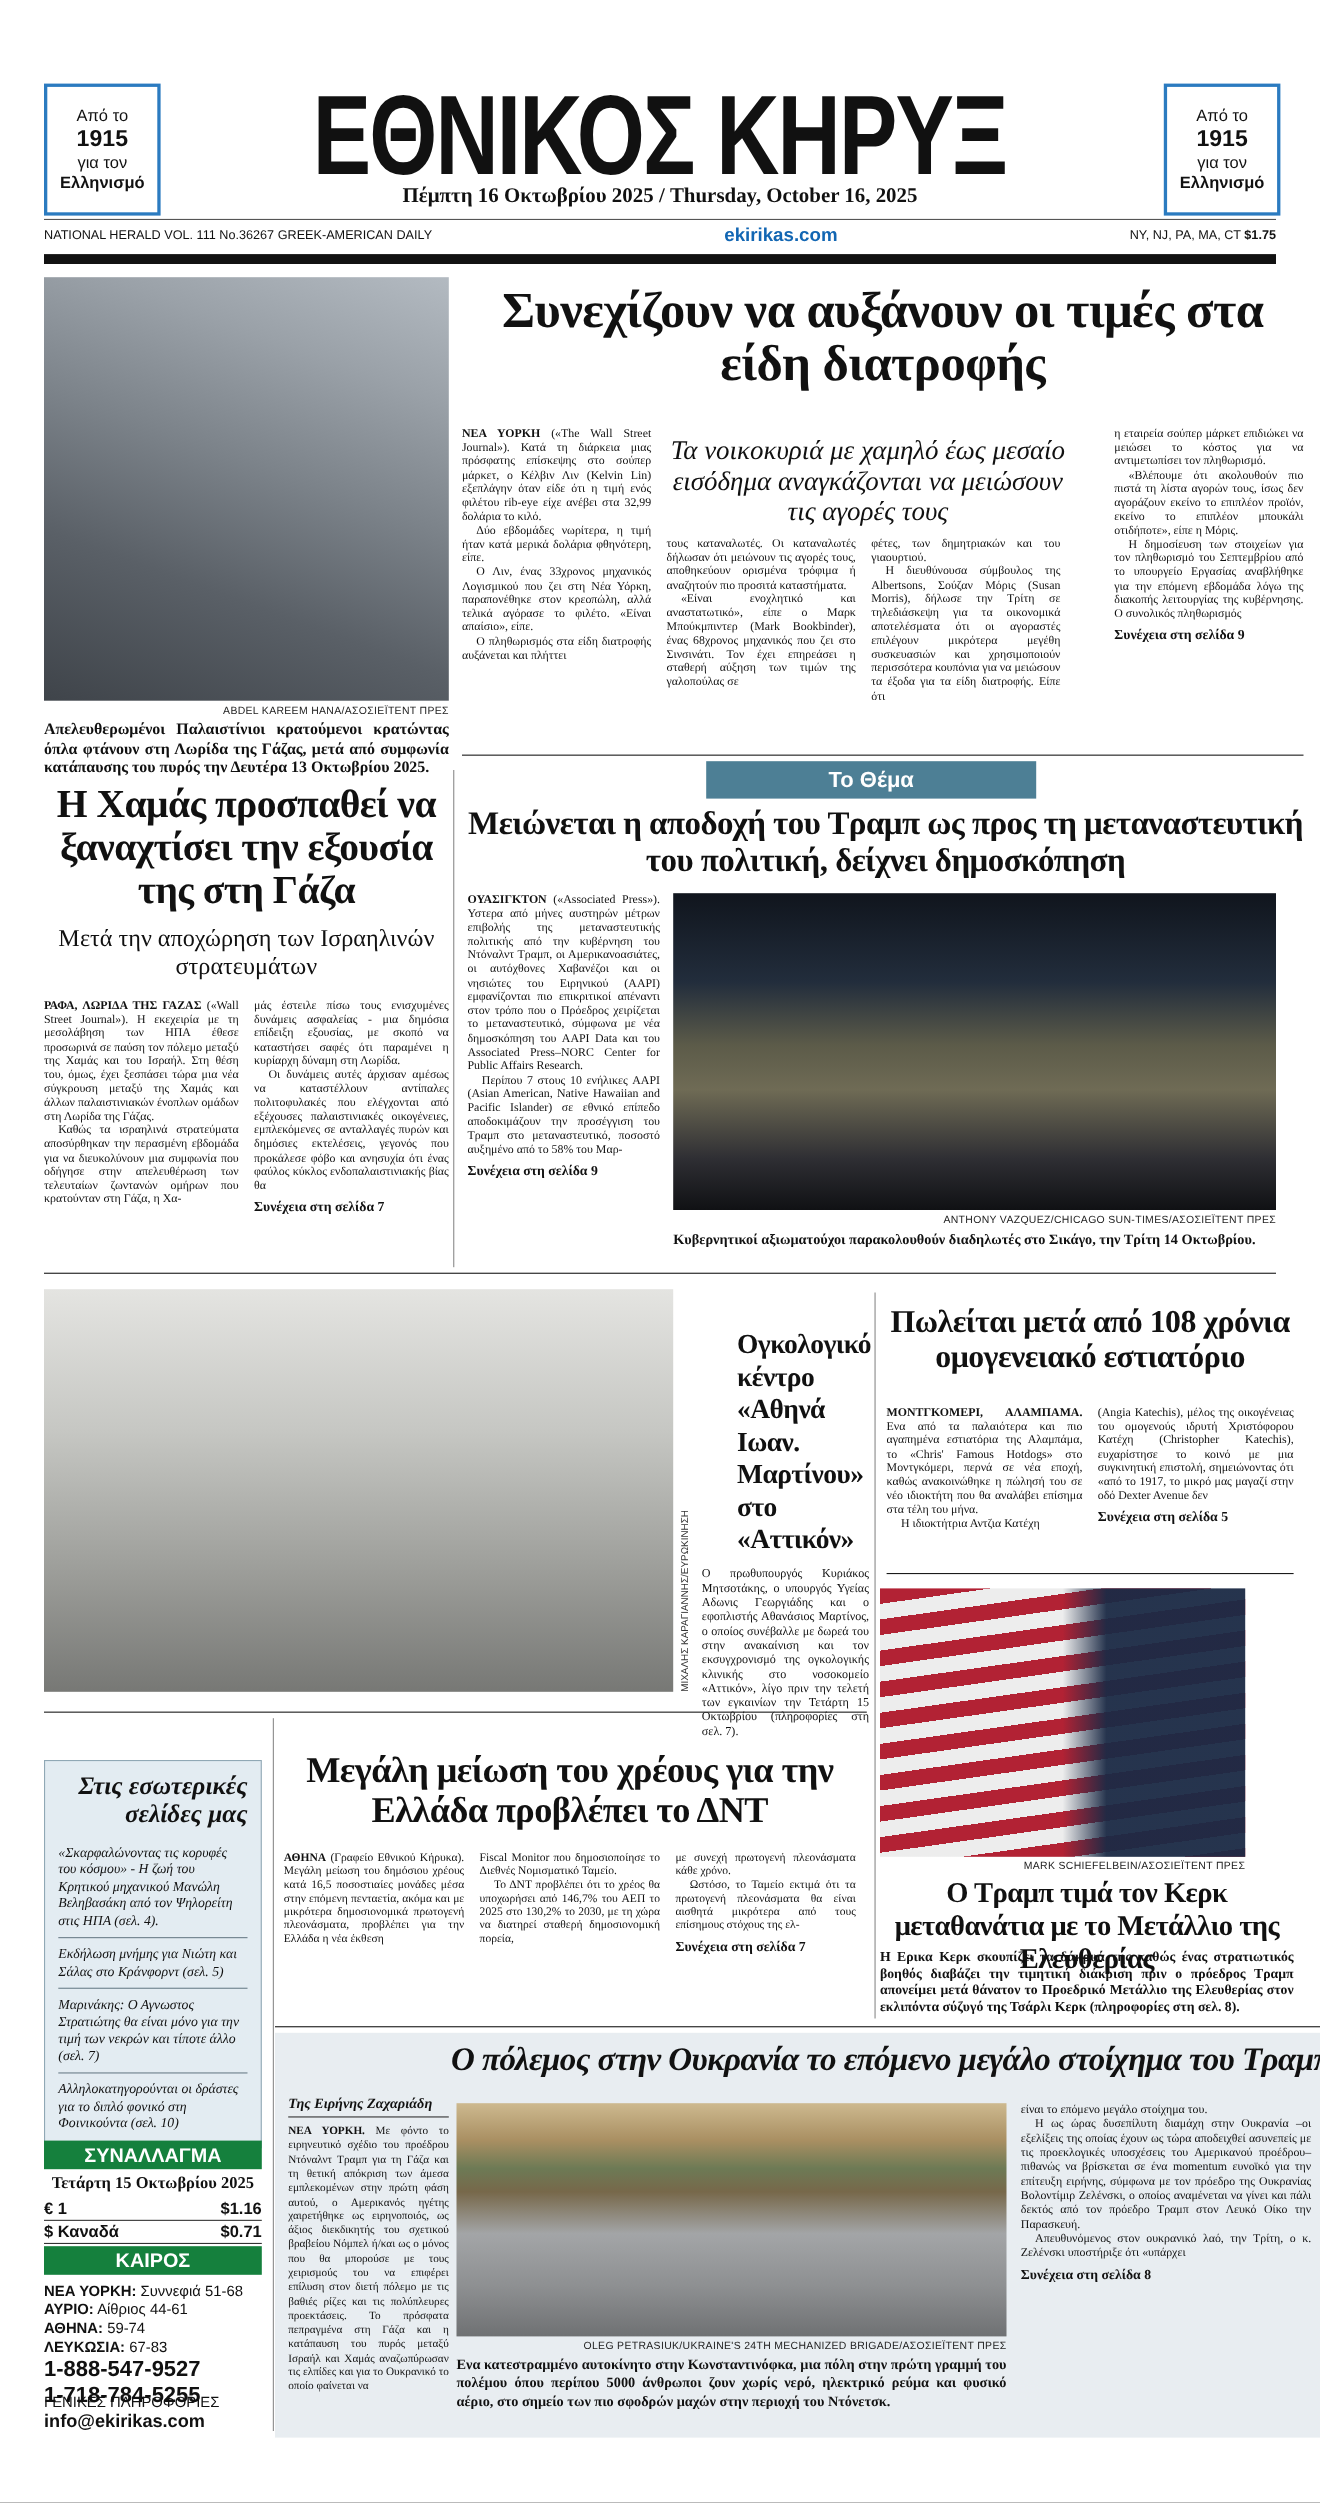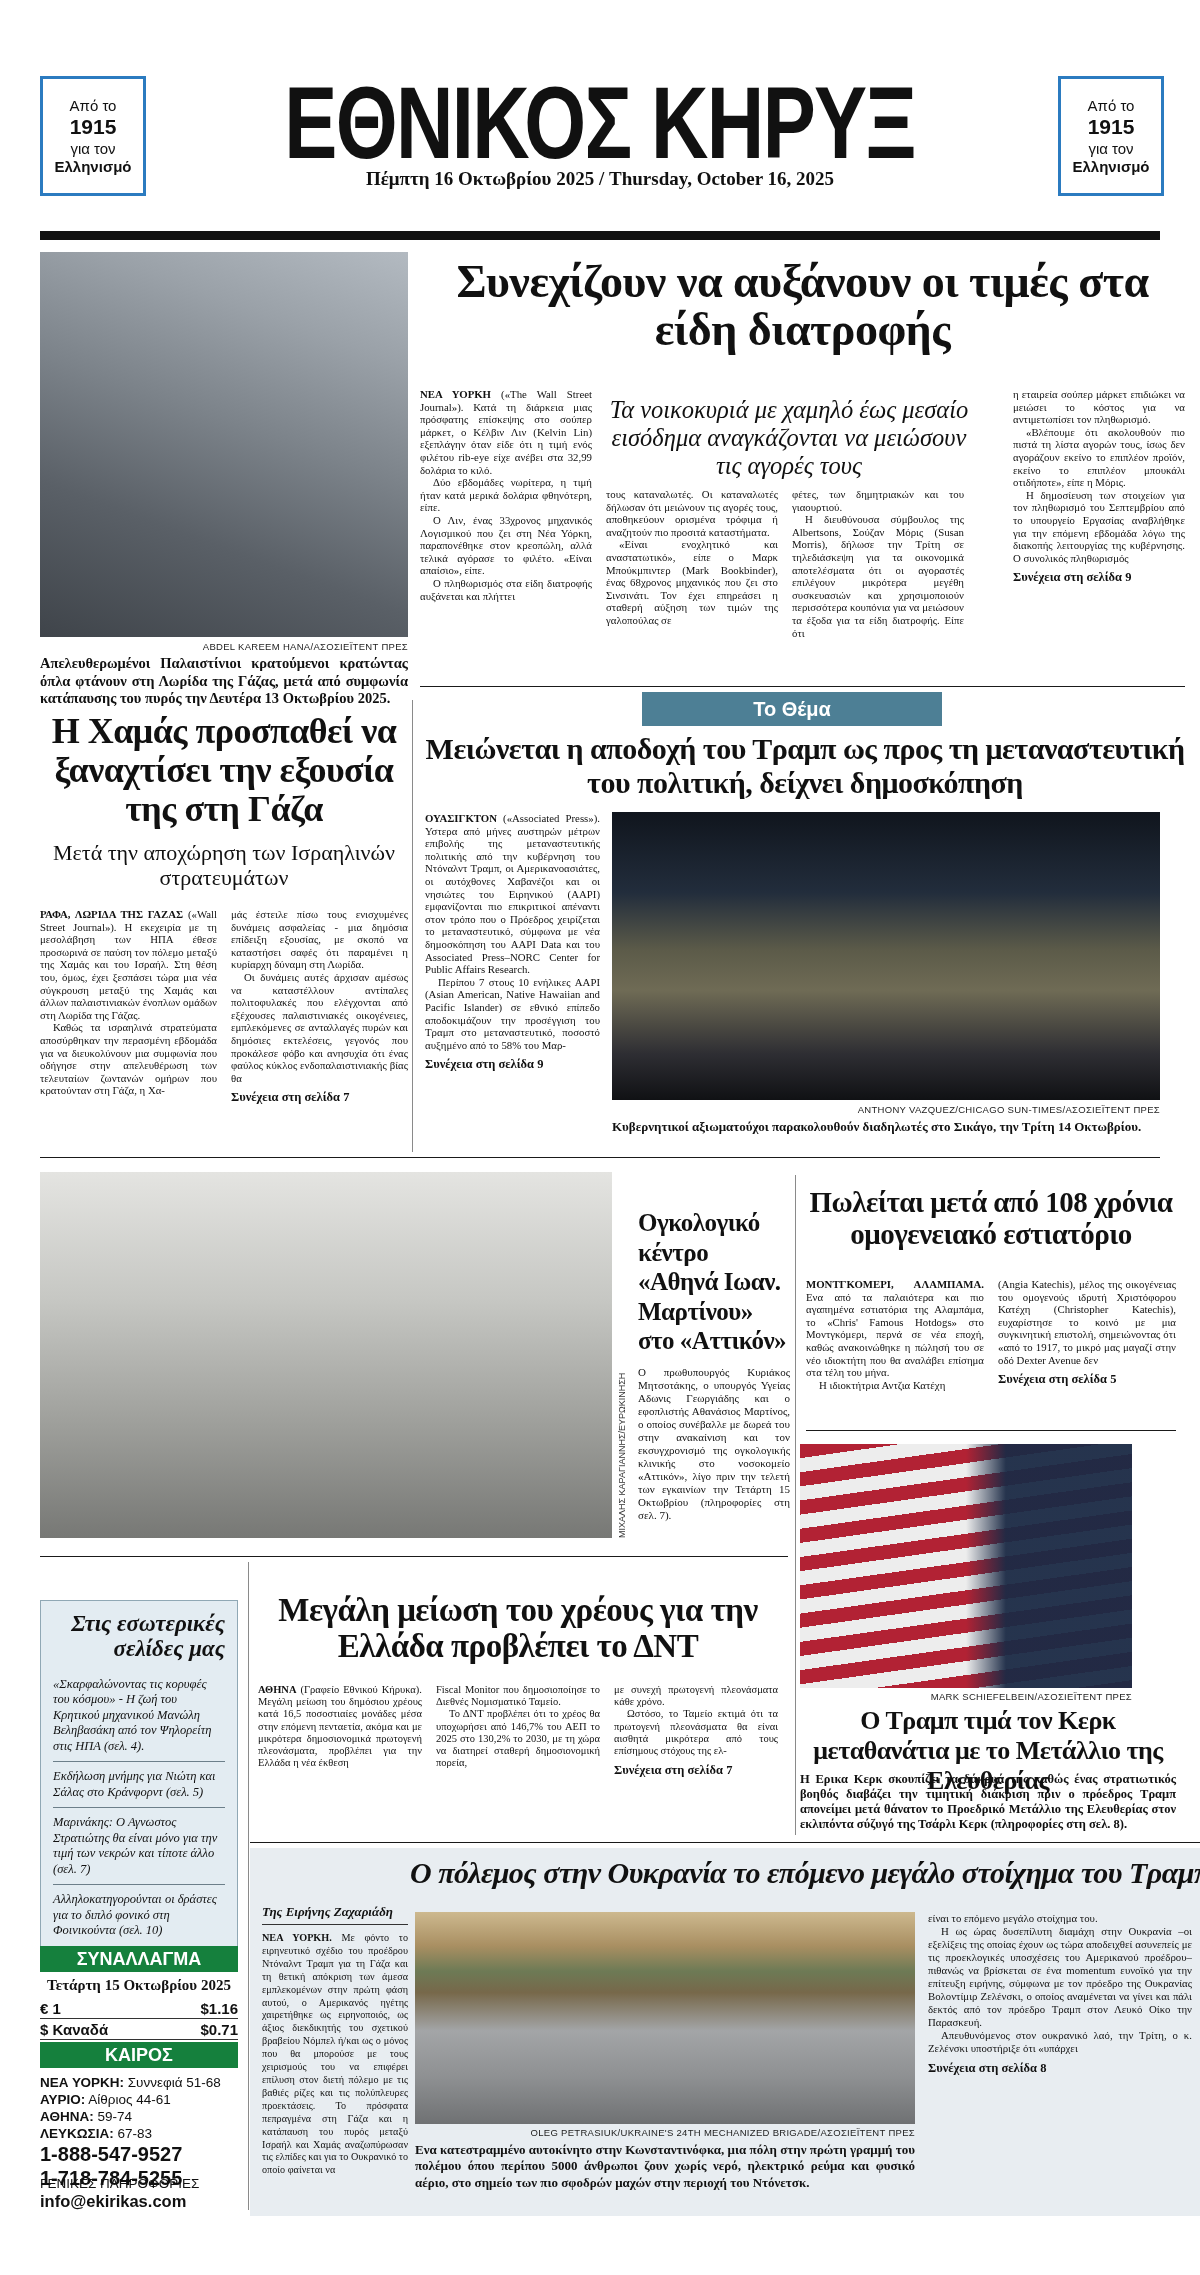--- a/index.html
+++ b/index.html
@@ -87,20 +87,28 @@
     <span class="l4">Ελληνισμό</span>
   </div>
   <div class="est-box" style="left:1058px;">
     <span class="l1">Από το</span>
     <span class="l2">1915</span>
     <span class="l3">για τον</span>
     <span class="l4">Ελληνισμό</span>
   </div>
   <div class="np-title"><span>ΕΘΝΙΚΟΣ ΚΗΡΥΞ</span></div>
   <div class="dateline">Πέμπτη 16 Οκτωβρίου 2025 / Thursday, October 16, 2025</div>
+  <div class="info-strip sans">
+    <span>NATIONAL HERALD VOL. 111 No.36267  GREEK-AMERICAN DAILY</span>
+    <span class="site">ekirikas.com</span>
+    <span>
+      <span>NY, NJ, PA, MA, CT</span>
+      <b class="price">$1.75</b>
+    </span>
+  </div>
   <div class="blackbar"></div>
 
   <div class="photo ph-gaza"></div>
   <div class="abs credit" style="left:40px;top:641px;width:368px;">ABDEL KAREEM HANA/ΑΣΟΣΙΕΪΤΕΝΤ ΠΡΕΣ</div>
   <div class="abs caption-b" style="left:40px;top:655px;width:368px;font-size:14.5px;line-height:1.22;">Απελευθερωμένοι Παλαιστίνιοι κρατούμενοι κρατώντας όπλα φτάνουν στη Λωρίδα της Γάζας, μετά από συμφωνία κατάπαυσης του πυρός την Δευτέρα 13 Οκτωβρίου 2025.</div>
 
   <div class="abs hl" style="left:420px;top:258px;width:765px;font-size:46px;line-height:1.05;">Συνεχίζουν να αυξάνουν οι τιμές στα είδη διατροφής</div>
   <div class="abs" style="left:608px;top:396px;width:362px;font-style:italic;font-size:24.5px;line-height:1.14;text-align:center;">Τα νοικοκυριά με χαμηλό έως μεσαίο εισόδημα αναγκάζονται να μειώσουν τις αγορές τους</div>
 
   <div class="abs body-txt" style="left:420px;top:388px;width:172px;">
@@ -159,21 +167,21 @@
   </div>
   <div class="photo ph-theme"></div>
   <div class="abs credit" style="left:612px;top:1104px;width:548px;">ANTHONY VAZQUEZ/CHICAGO SUN-TIMES/ΑΣΟΣΙΕΪΤΕΝΤ ΠΡΕΣ</div>
   <div class="abs caption-b" style="left:612px;top:1119px;width:548px;font-size:13px;">Κυβερνητικοί αξιωματούχοι παρακολουθούν διαδηλωτές στο Σικάγο, την Τρίτη 14 Οκτωβρίου.</div>
   <div class="rule" style="left:40px;top:1157px;width:1120px;"></div>
 
   <div class="photo ph-mits"></div>
   <div class="vcredit">ΜΙΧΑΛΗΣ ΚΑΡΑΓΙΑΝΝΗΣ/ΕΥΡΩΚΙΝΗΣΗ</div>
 
   <div class="abs" style="left:638px;top:1208px;width:152px;">
-    <div style="font-weight:bold;font-size:25px;line-height:1.18;letter-spacing:-.5px;">Ογκολογικό κέντρο «Αθηνά Ιωαν. Μαρτίνου» στο «Αττικόν»</div>
+    <div style="font-weight:bold;font-size:25px;line-height:1.18;letter-spacing:-.5px;margin-left:32px;">Ογκολογικό κέντρο «Αθηνά Ιωαν. Μαρτίνου» στο «Αττικόν»</div>
     <div class="body-txt" style="margin-top:10px;font-size:11px;line-height:13px;">Ο πρωθυπουργός Κυριάκος Μητσοτάκης, ο υπουργός Υγείας Αδωνις Γεωργιάδης και ο εφοπλιστής Αθανάσιος Μαρτίνος, ο οποίος συνέβαλλε με δωρεά του στην ανακαίνιση και τον εκσυγχρονισμό της ογκολογικής κλινικής στο νοσοκομείο «Αττικόν», λίγο πριν την τελετή των εγκαινίων την Τετάρτη 15 Οκτωβρίου (πληροφορίες στη σελ. 7).</div>
   </div>
   <div class="vrule" style="left:795px;top:1175px;height:660px;"></div>
 
   <div class="abs hl" style="left:806px;top:1186px;width:370px;font-size:29px;line-height:1.12;">Πωλείται μετά από 108 χρόνια ομογενειακό εστιατόριο</div>
   <div class="abs colwrap" style="left:806px;top:1278px;width:370px;">
     <div class="body-txt">
       <p><b>ΜΟΝΤΓΚΟΜΕΡΙ, ΑΛΑΜΠΑΜΑ.</b><span> Ενα από τα παλαιότερα και πιο αγαπημένα εστιατόρια της Αλαμπάμα, το «Chris' Famous Hotdogs» στο Μοντγκόμερι, περνά σε νέα εποχή, καθώς ανακοινώθηκε η πώλησή του σε νέο ιδιοκτήτη που θα αναλάβει επίσημα στα τέλη του μήνα.</span></p>
       <div>
           <p class="ind">Η ιδιοκτήτρια Αντζια Κατέχη</p>

